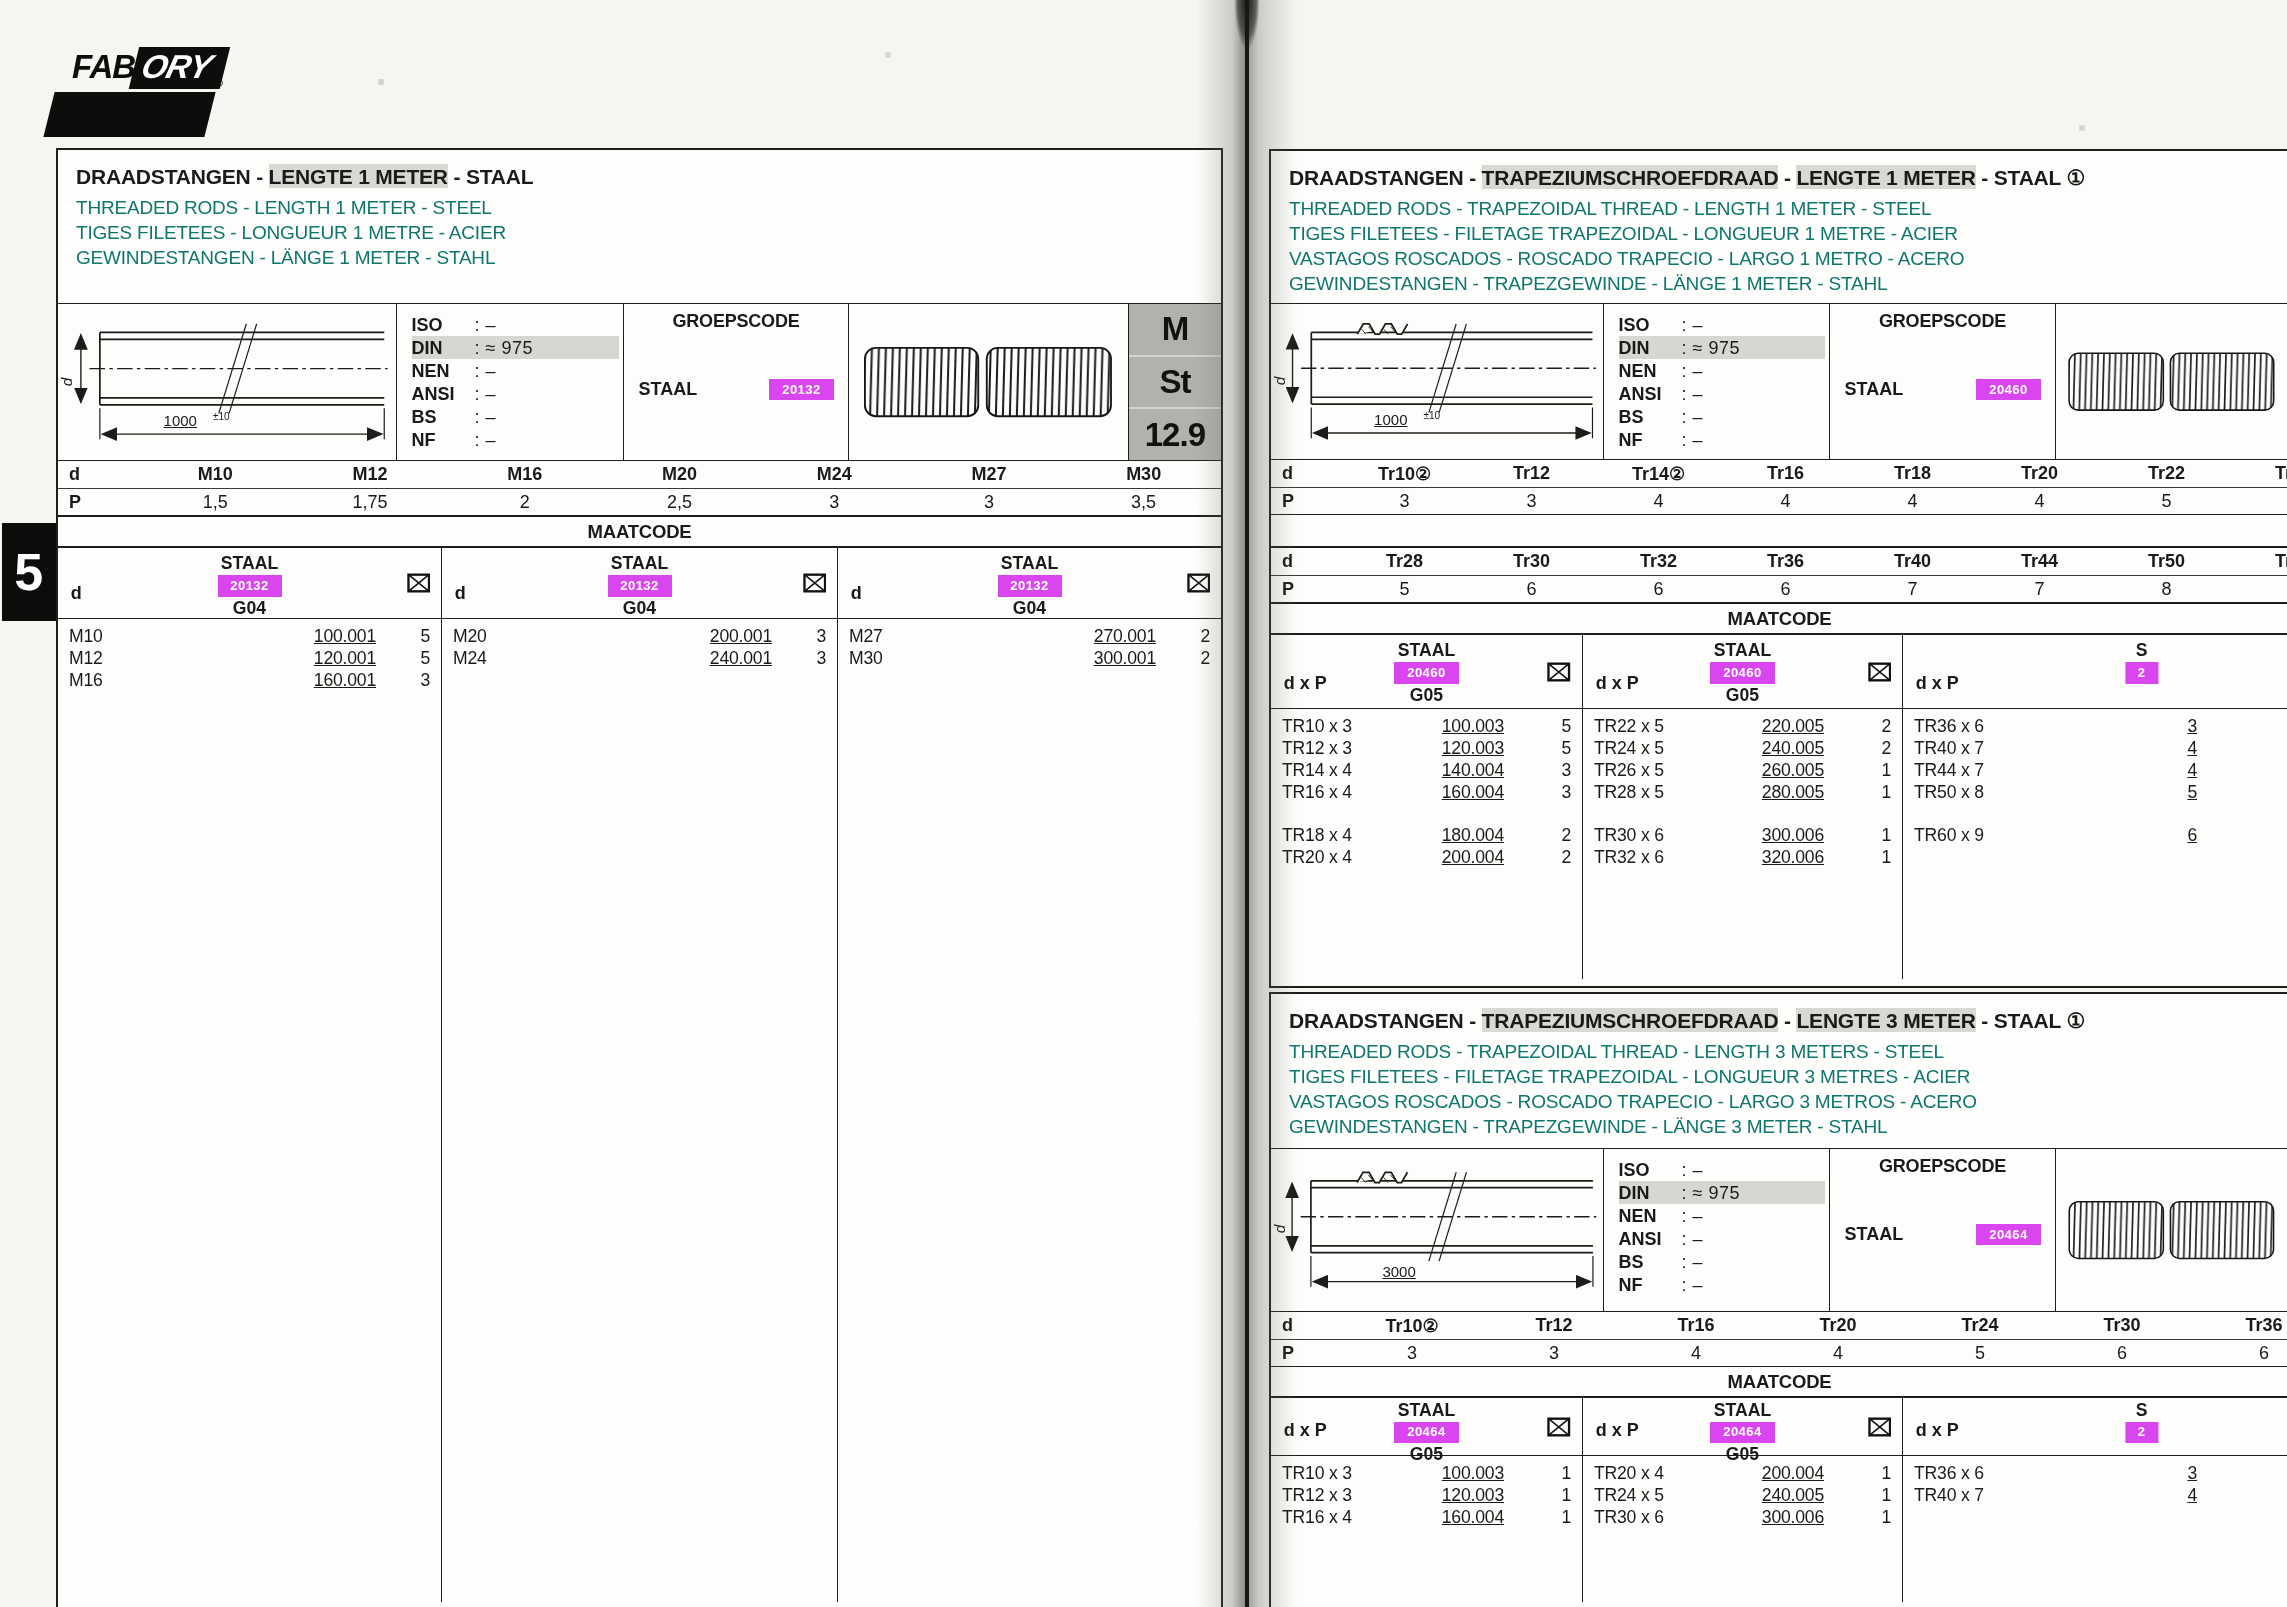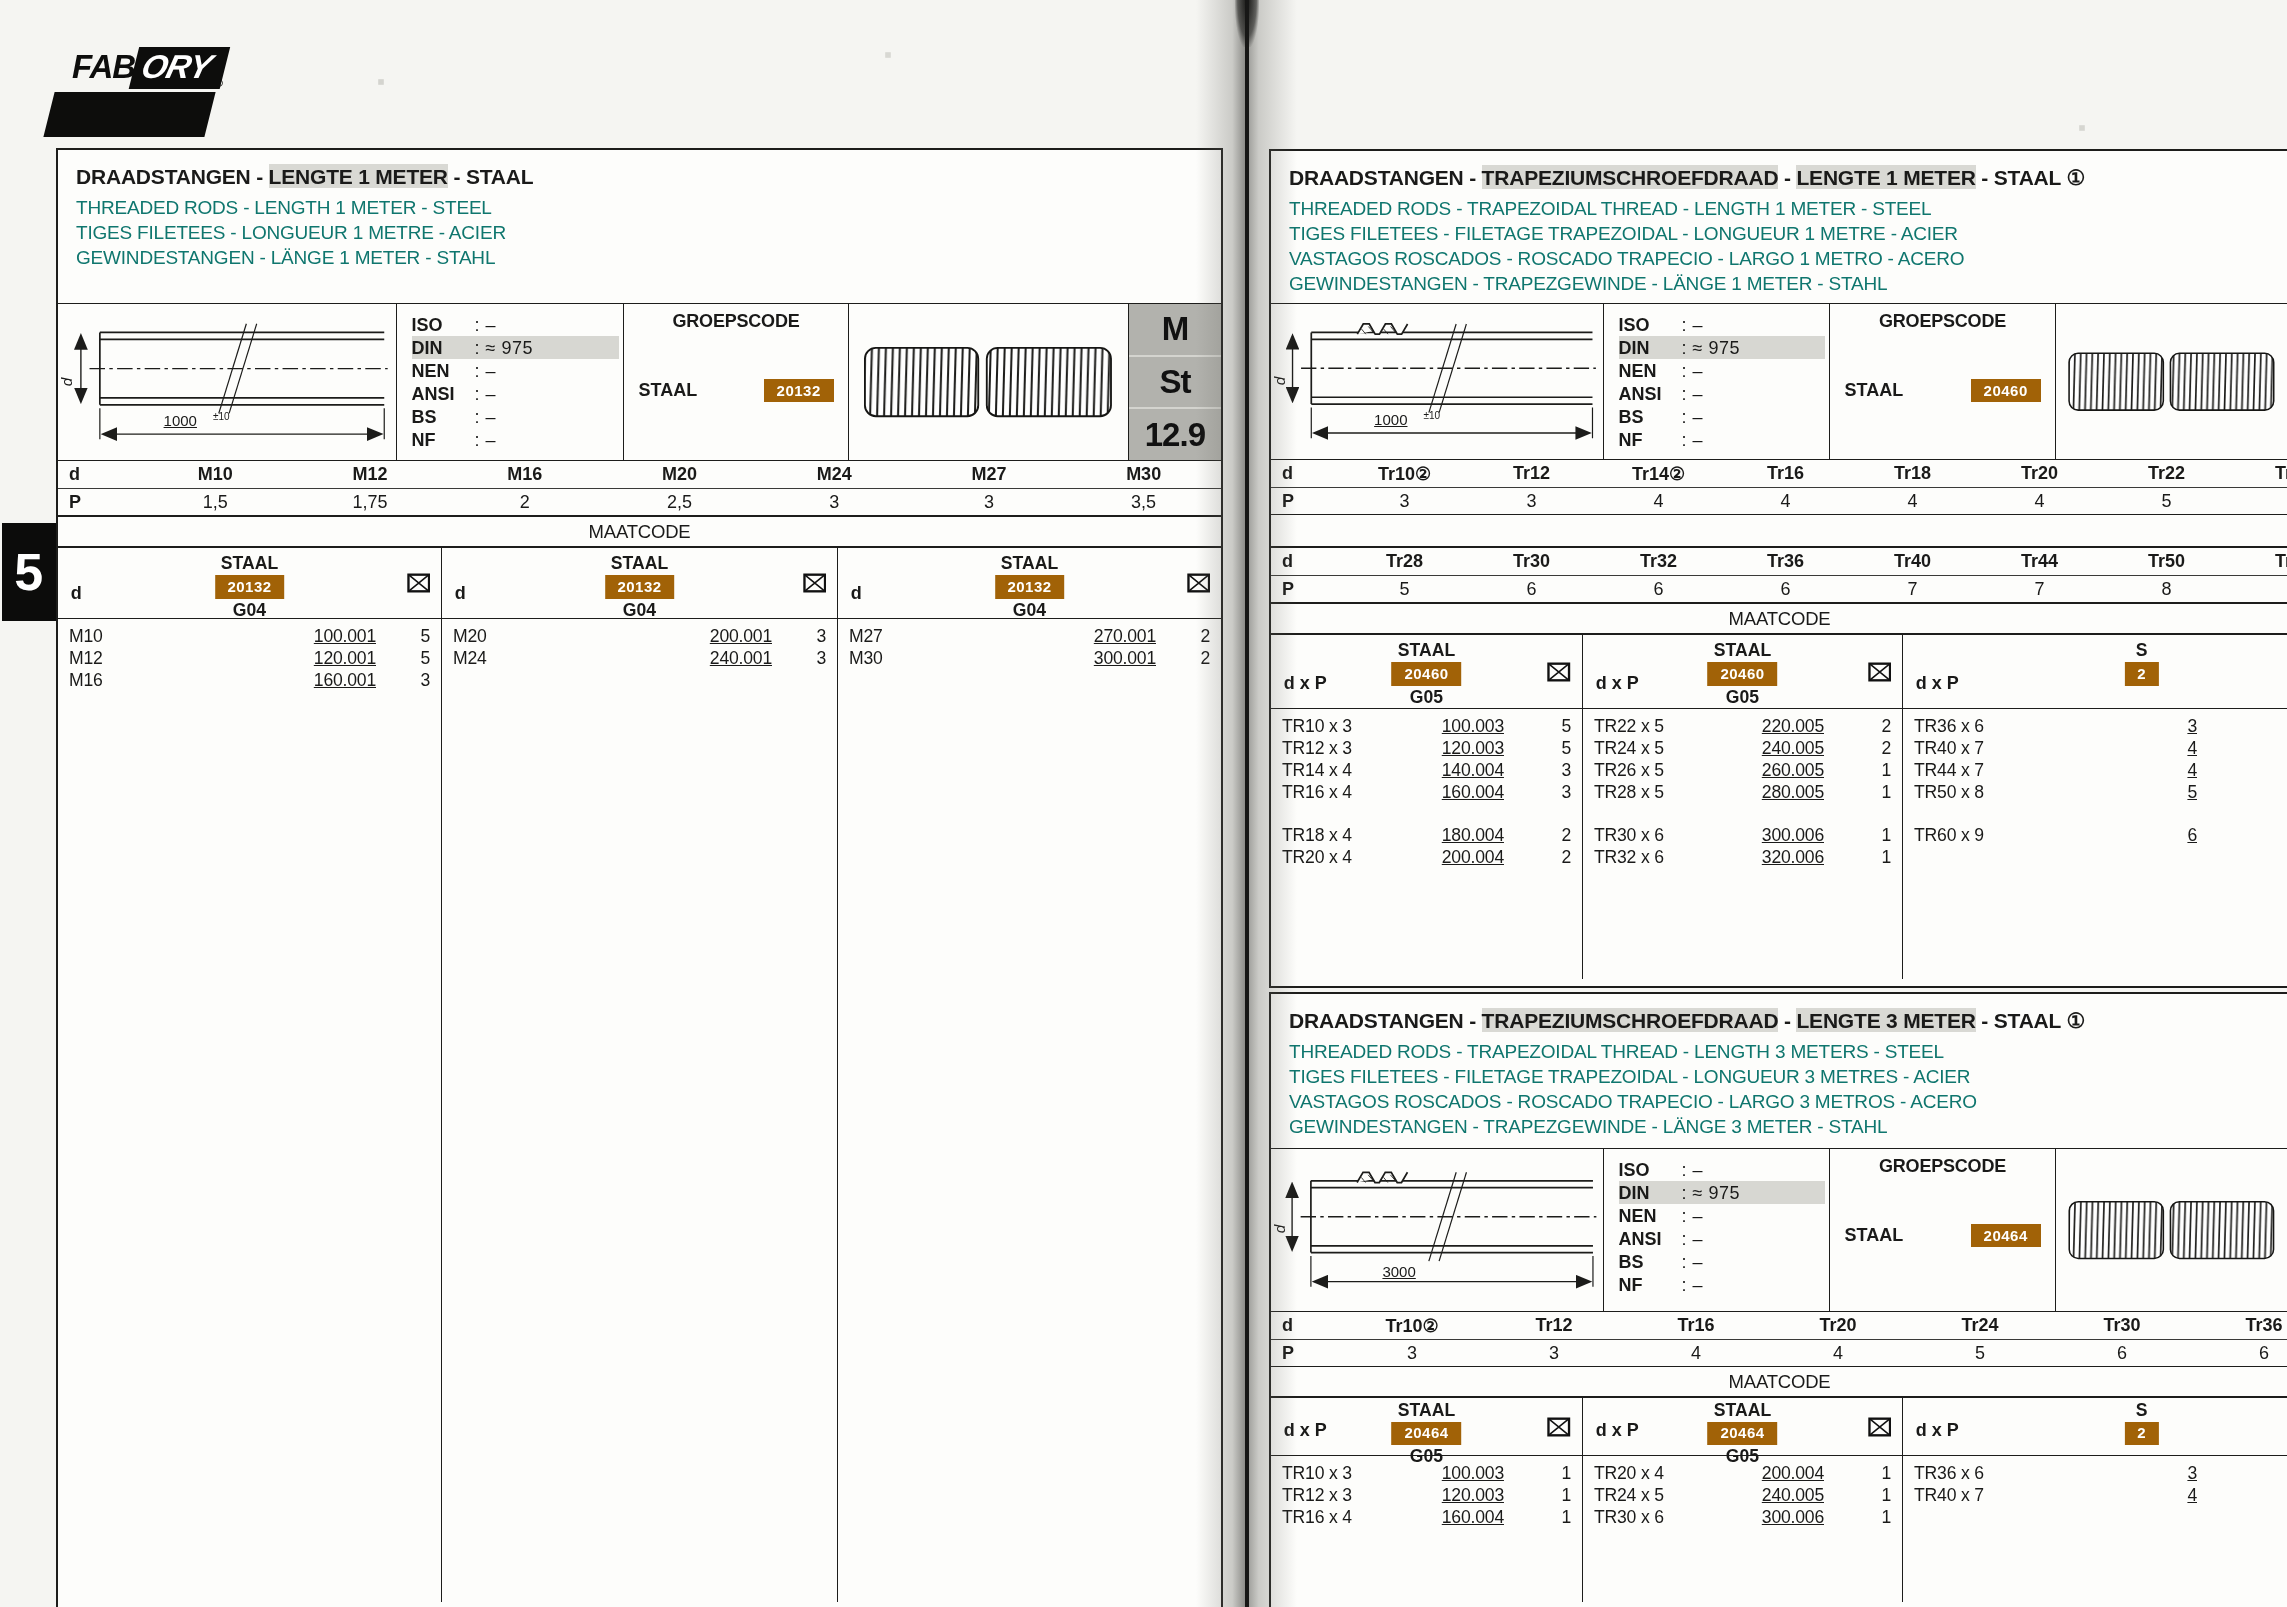--- a/index.html
+++ b/index.html
@@ -66,41 +66,41 @@
   .dim-tol { font-size:10px; vertical-align:6.3px;margin-left:16px; }
   .cell-stds { padding:9px 0 0 14.5px; }
   .std-row { display:flex; height:23px; align-items:flex-end; font-size:18px; }
   .std-row.hl { background:#d7d7d2; margin-right:3.6px; }
   .std-l { width:63px; font-weight:bold; }
   .std-v { letter-spacing:0.5px; }
   .cell-grp {}
   .grp-head { text-align:center; font-weight:bold; font-size:18px; padding-top:7.2px; letter-spacing:-0.2px; }
   .grp-row { display:flex; align-items:center; justify-content:space-between; padding:0 14.5px; margin-top:47px; }
   .grp-mat { font-weight:bold; font-size:18px; }
-  .codebox { display:inline-block; background:#a16207; color:#fff; font-weight:bold; font-size:15px; padding:2.7px 12.7px 3.6px; letter-spacing:0.5px; white-space:nowrap; }
+  .codebox { display:inline-block; background:#d946ef; color:#fff; font-weight:bold; font-size:13px; padding:2.7px 12.7px 3.6px; letter-spacing:0.5px; white-space:nowrap; }
   .cell-photo { overflow:hidden; }
   .cell-photo svg { position:absolute; left:4%; top:16%; width:92%; height:68%; }
   .cell-grade { background:#b2b2ad; display:flex; flex-direction:column; }
   .grade-row { flex:1; display:flex; align-items:center; justify-content:center; font-weight:bold; font-size:33px; letter-spacing:-0.9px; color:#111; }
   .grade-row + .grade-row { border-top:2.7px solid #d4d4cf; }
 
   
   .dp-row { display:grid; height:26px; align-items:center; }
   .dp-row:first-child { border-bottom:1.8px solid #3a3a38; height:28px; }
   .dp-l .dp-row { grid-template-columns:80px repeat(7, 1fr); }
   .dp-8 .dp-row { grid-template-columns:70px repeat(8, 127px); }
   .dp-7 .dp-row { grid-template-columns:70px repeat(7, 142px); }
   .dp-label { font-weight:bold; font-size:18px; padding-left:11px; }
   .dp-cells { display:contents; }
   .dp-cell { text-align:center; font-size:18px; }
   .dp-cell.b { font-weight:bold; }
   .dp-gap { height:33px; }
 
   
-  .maat { height:31px; display:flex; align-items:center; justify-content:center; font-weight:normal; font-size:18.5px; letter-spacing:-0.2px; }
+  .maat { height:31px; display:flex; align-items:center; justify-content:center; font-weight:bold; font-size:18.5px; letter-spacing:-0.2px; }
 
   
   .sizes { display:flex; align-items:stretch; }
   .sizes-l { height:1054px; }
   .sizes-r1 { height:344px; }
   .sizes-r2 { height:204px; }
   .szcol { position:relative; }
   .szcol + .szcol { border-left:1.8px solid #1d1d1b; }
   .szhead { position:relative; border-bottom:1.8px solid #1d1d1b; }
   .szhead-l { height:71px; }

